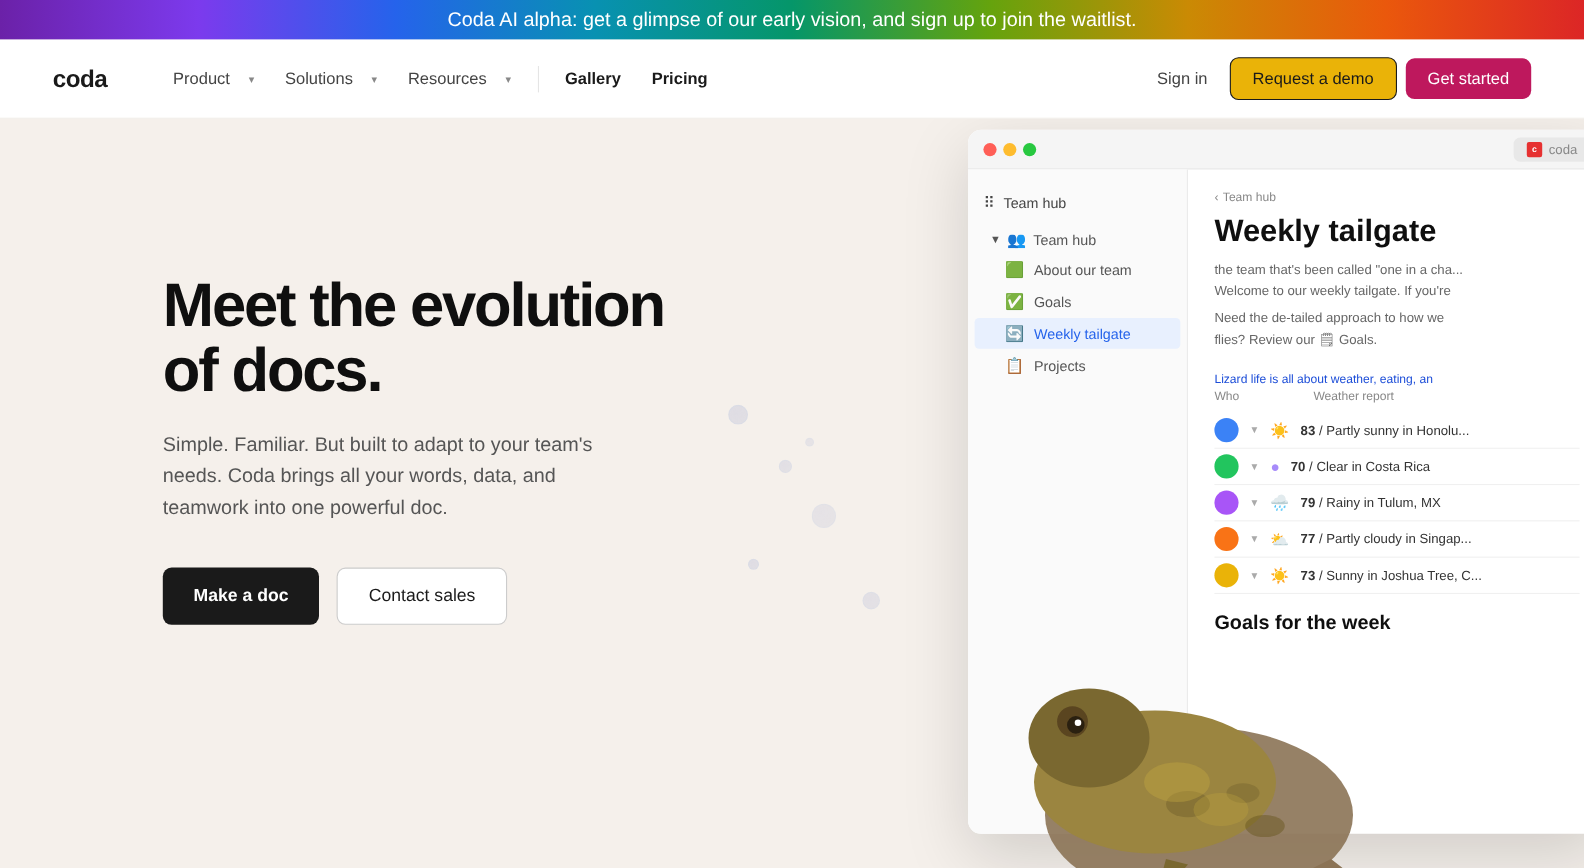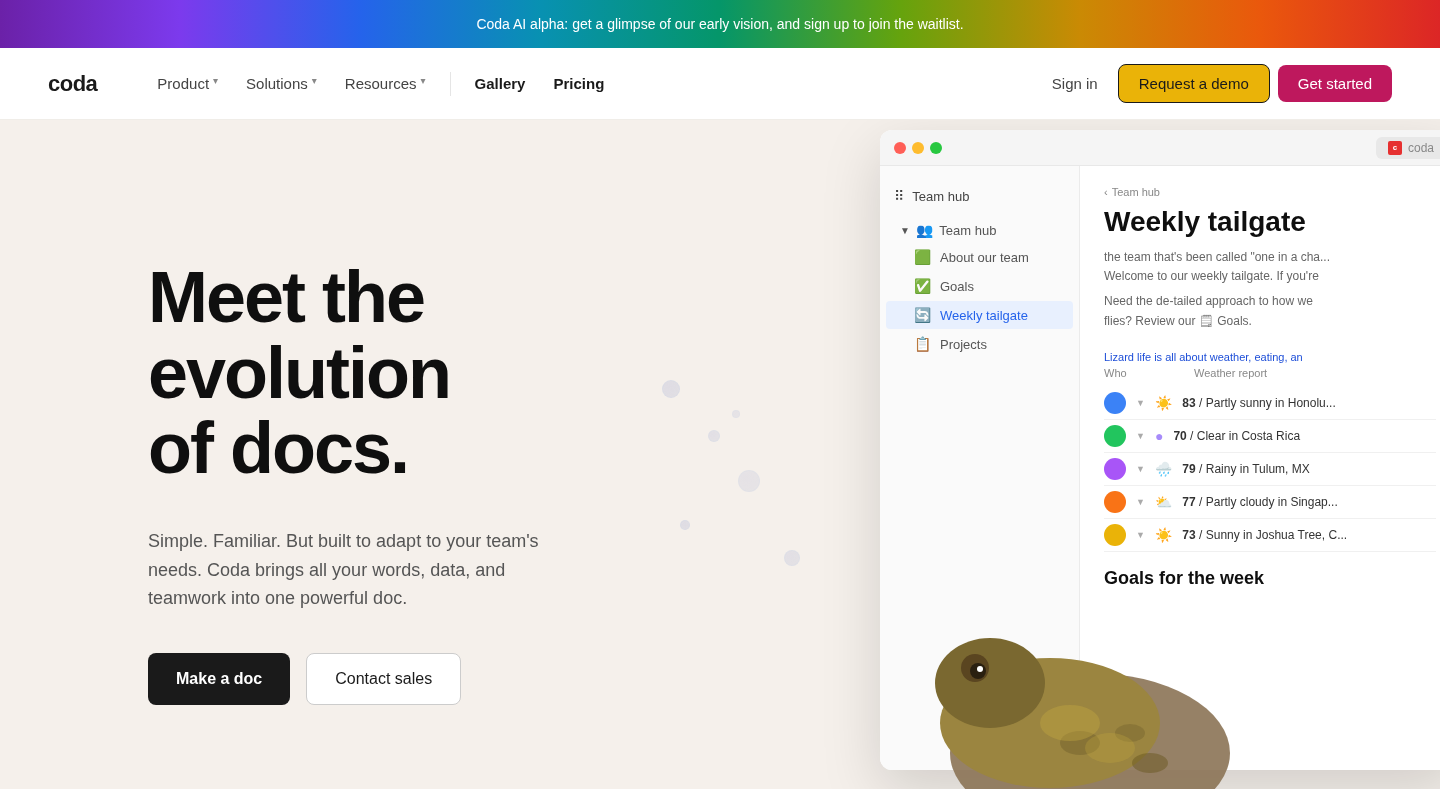--- a/index.html
+++ b/index.html
@@ -1,42 +1,42 @@
 <!DOCTYPE html>
 <html><head>
   <meta charset="utf-8">
   <style>
     * { margin: 0; padding: 0; box-sizing: border-box; }
     body { font-family: -apple-system, BlinkMacSystemFont, 'Segoe UI', sans-serif; background: #f5f0eb; width: 1440px; min-height: 789px; overflow-x: hidden; }
 
     
     .banner {
-      height: 48px;
+      height: 36px;
       background: linear-gradient(90deg, #6b21a8, #7c3aed, #2563eb, #0891b2, #059669, #65a30d, #ca8a04, #ea580c, #dc2626);
       display: flex; align-items: center; justify-content: center;
-      color: white; font-size: 14px; font-weight: 400;
+      color: white; font-size: 18px; font-weight: 400;
     }
 
     
     nav {
       background: white;
       height: 72px;
       display: flex; align-items: center; padding: 0 48px;
       border-bottom: 1px solid #f0ede8;
       position: relative; z-index: 100;
     }
     .nav-logo {
       font-size: 22px; font-weight: 700; color: #1a1a1a; letter-spacing: -0.5px;
       margin-right: 48px; flex-shrink: 0;
     }
     .nav-links {
       display: flex; align-items: center; gap: 4px; flex: 1;
     }
     .nav-link {
-      display: flex; align-items: flex-start; gap: 4px;
+      display: flex; align-items: center; gap: 17px;
       padding: 8px 12px; border-radius: 6px;
       font-size: 15px; color: #444; cursor: pointer;
       text-decoration: none; white-space: nowrap;
     }
     .nav-link .chevron { font-size: 10px; color: #888; }
     .nav-divider { width: 1px; height: 24px; background: #e5e5e5; margin: 0 8px; }
     .nav-link.bold { font-weight: 600; color: #1a1a1a; }
     .nav-right {
       display: flex; align-items: center; gap: 8px;
     }
@@ -56,22 +56,22 @@
       background: #f5f0eb;
       min-height: 753px;
       display: flex; align-items: flex-start;
       padding: 80px 0 0 148px;
       position: relative; overflow: hidden;
     }
     .hero-text {
       max-width: 560px; padding-top: 60px; flex-shrink: 0; z-index: 10;
     }
     .hero-title {
-      font-size: 72px; font-weight: 800; line-height: 1.05; color: #0f0f0f;
-      letter-spacing: -2px; margin-bottom: 40px;
+      font-size: 56px; font-weight: 800; line-height: 1.05; color: #0f0f0f;
+      letter-spacing: -2px; margin-bottom: 24px;
     }
     .hero-subtitle {
       font-size: 18px; color: #555; line-height: 1.6; margin-bottom: 40px;
       max-width: 440px;
     }
     .hero-buttons { display: flex; gap: 16px; }
     .hero-btn-primary {
       padding: 16px 28px; border-radius: 8px; border: none;
       background: #1a1a1a; color: white; font-size: 16px; font-weight: 600;
       cursor: pointer;

